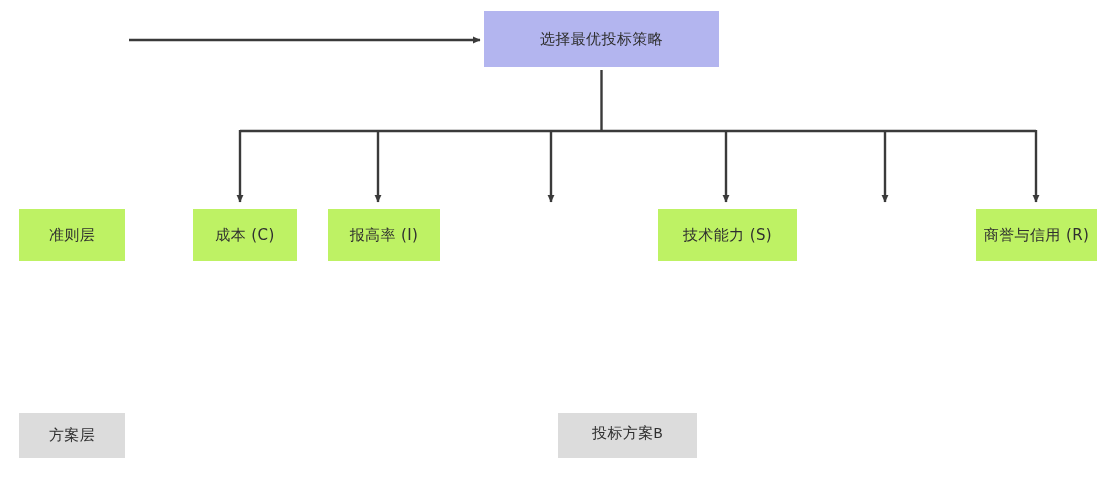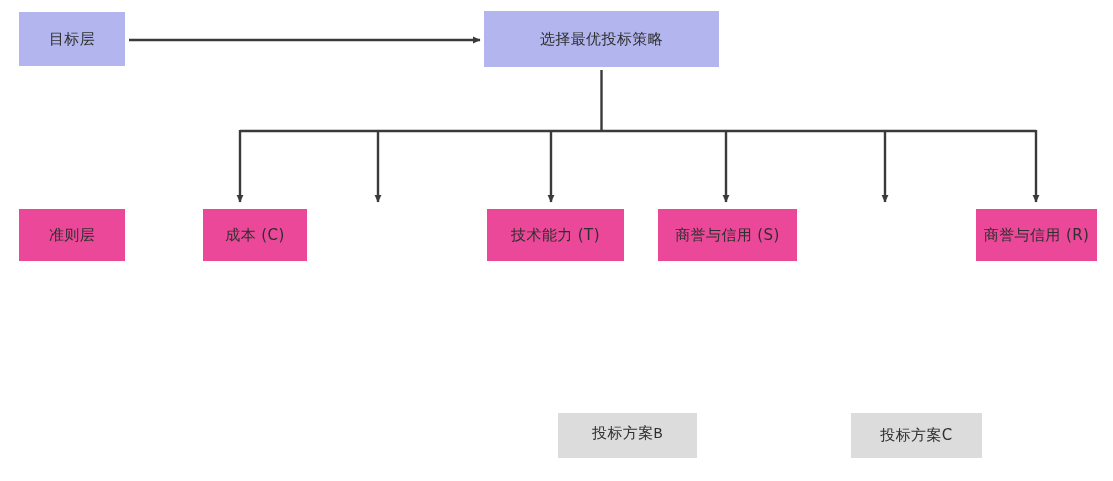--- a/index.html
+++ b/index.html
@@ -36,21 +36,21 @@
     text-align: center;
     border: 3px solid #ffffff;
     color: #2f2f2f;
     font-size: 15px;
     line-height: 1.25;
     letter-spacing: 0.4px;
     white-space: nowrap;
     z-index: 2;
   }
   .node.goal     { background: #b3b5ef; }
-  .node.criteria { background: #ec4899; }
+  .node.criteria { background: #bef264; }
   .node.alt      { background: #dcdcdc; }
   .node.layer-label { font-size: 15px; }
 </style>
 </head>
 <body>
 
 <div id="canvas">
 
   <svg id="edges" viewBox="0 0 1113 481" width="1113" height="481" xmlns="http://www.w3.org/2000/svg">
     <defs>
@@ -66,53 +66,50 @@
     <line x1="240" y1="131" x2="1036" y2="131" stroke="#3a3a3a" stroke-width="2.4"></line>
 
     <line x1="240" y1="130" x2="240" y2="202" stroke="#3a3a3a" stroke-width="2.4" marker-end="url(#arrowhead)"></line>
     <line x1="378" y1="130" x2="378" y2="202" stroke="#3a3a3a" stroke-width="2.4" marker-end="url(#arrowhead)"></line>
     <line x1="551" y1="130" x2="551" y2="202" stroke="#3a3a3a" stroke-width="2.4" marker-end="url(#arrowhead)"></line>
     <line x1="726" y1="130" x2="726" y2="202" stroke="#3a3a3a" stroke-width="2.4" marker-end="url(#arrowhead)"></line>
     <line x1="885" y1="130" x2="885" y2="202" stroke="#3a3a3a" stroke-width="2.4" marker-end="url(#arrowhead)"></line>
     <line x1="1036" y1="130" x2="1036" y2="202" stroke="#3a3a3a" stroke-width="2.4" marker-end="url(#arrowhead)"></line>
   </svg>
 
-  <div class="node goal layer-label" style="left:16px; top:9px; width:112px; height:60px;">
-    <span>目标层</span>
-  </div>
 
   <div class="node goal" style="left:481px; top:8px; width:241px; height:62px;justify-content:center;">
     <span>选择最优投标策略</span>
   </div>
 
   <div class="node criteria layer-label" style="left:16px; top:206px; width:112px; height:58px;">
     <span>准则层</span>
   </div>
 
-  <div class="node criteria" style="left:200px; top:206px; width:110px; height:58px;">
+  <div class="node criteria" style="left:190px; top:206px; width:110px; height:58px;">
     <span>成本 (C)</span>
   </div>
 
-
-  <div class="node criteria" style="left:484px; top:206px; width:143px; height:58px;">
-    <span>技术能力 (T)</span>
+  <div class="node criteria" style="left:325px; top:206px; width:118px; height:58px;">
+    <span>报高率 (I)</span>
   </div>
 
+
   <div class="node criteria" style="left:655px; top:206px; width:145px; height:58px;">
-    <span>商誉与信用 (S)</span>
+    <span>技术能力 (S)</span>
   </div>
 
 
   <div class="node criteria" style="left:973px; top:206px; width:127px; height:58px;">
     <span>商誉与信用 (R)</span>
   </div>
 
+  <div class="node alt layer-label" style="left:16px; top:410px; width:112px; height:51px;">
+    <span>方案层</span>
+  </div>
 
 
   <div class="node alt" style="left:555px; top:410px; width:145px; height:51px;font-family:Liberation Mono, monospace;">
     <span>投标方案B</span>
   </div>
 
-  <div class="node alt" style="left:848px; top:410px; width:137px; height:51px;">
-    <span>投标方案C</span>
-  </div>
 
 </div>
 
 </body></html>

